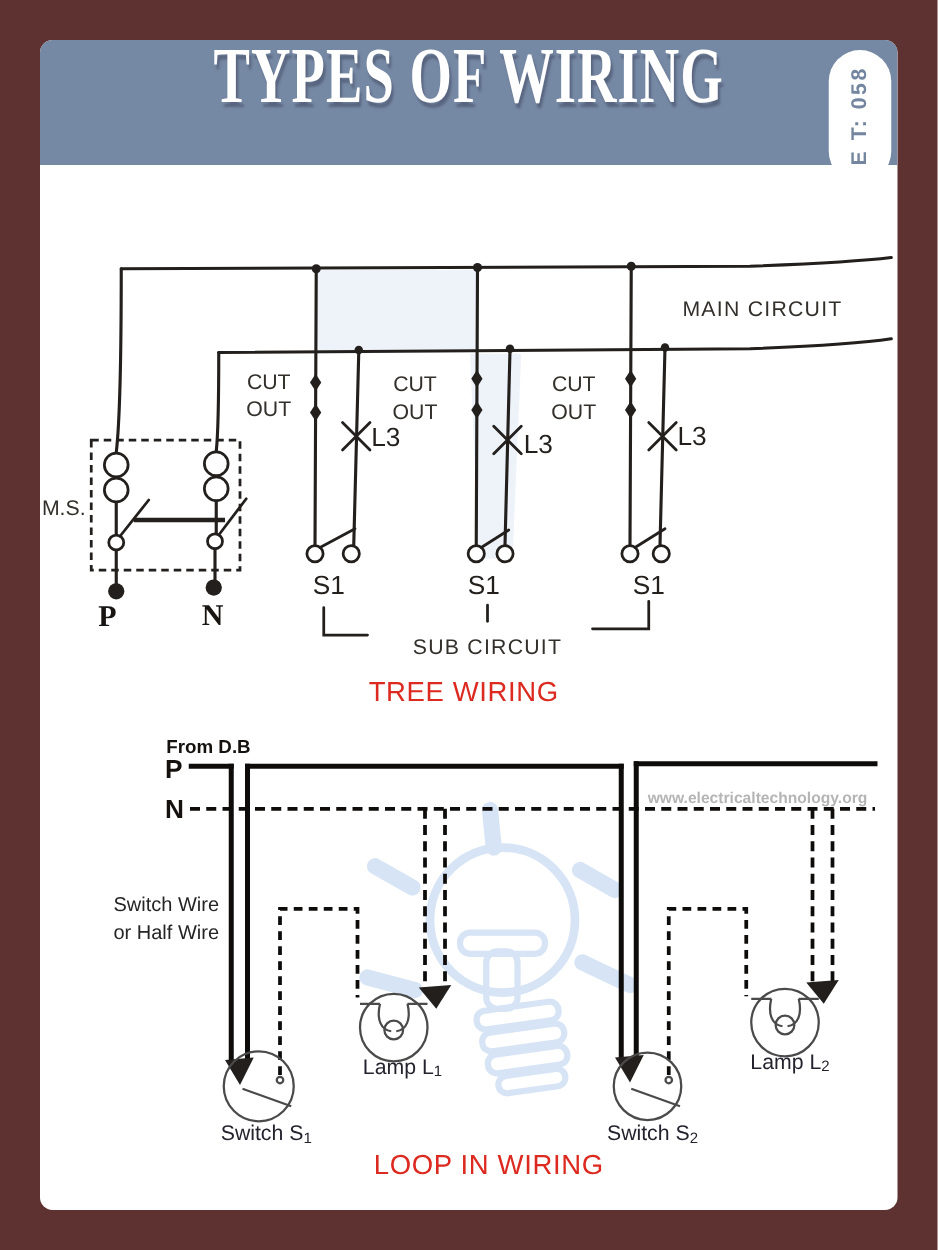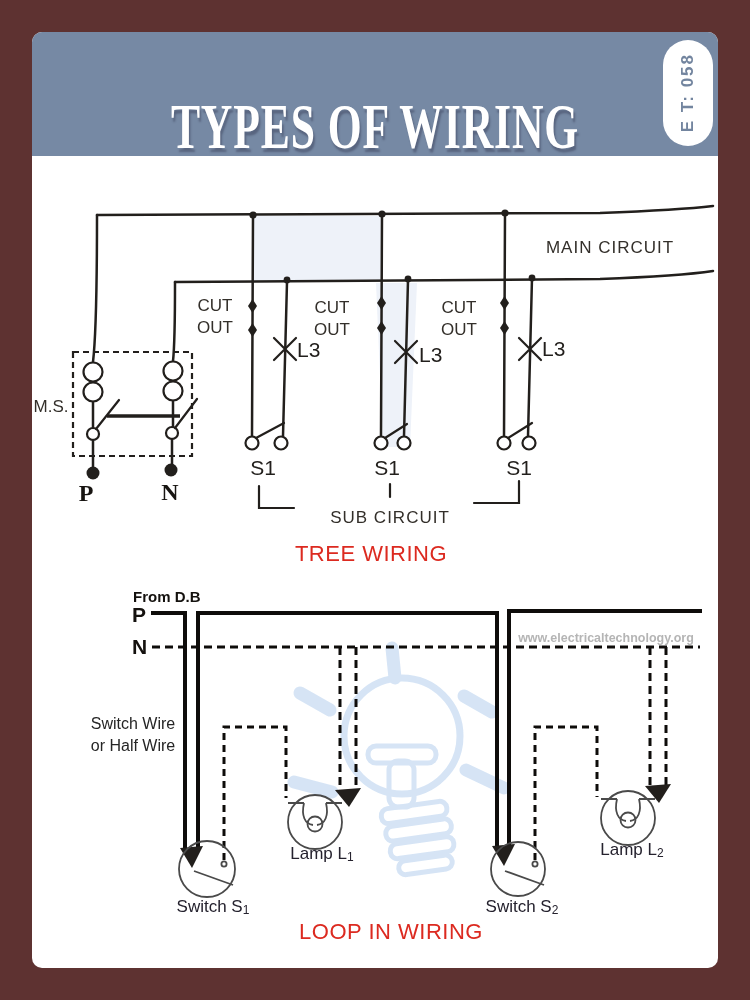--- a/index.html
+++ b/index.html
@@ -7,23 +7,23 @@
     width:750px;height:1000px;position:relative;
     background:#5e3231;
     font-family:"Liberation Sans",sans-serif;
     overflow:hidden;
   }
   .card{
     position:absolute;left:32px;top:32px;width:686px;height:936px;
     background:#ffffff;border-radius:10px;overflow:hidden;
   }
   .header-band{
-    position:absolute;left:0;top:0;width:686px;height:124px;
+    position:absolute;left:0;top:0;width:686px;height:100px;
     background:#7689a4;
-    display:flex;align-items:flex-end;justify-content:center;
+    display:flex;align-items:flex-start;justify-content:center;
   }
   .header-title{
     font-family:"Liberation Serif",serif;font-weight:bold;
     font-size:52px;color:#ffffff;white-space:nowrap;
     transform:scale(0.84,1.22);
     text-shadow:2px 3px 2px rgba(35,35,60,0.35);
     letter-spacing:1px;
   }
   .badge{
     position:absolute;left:631px;top:8px;width:50px;height:106px;

